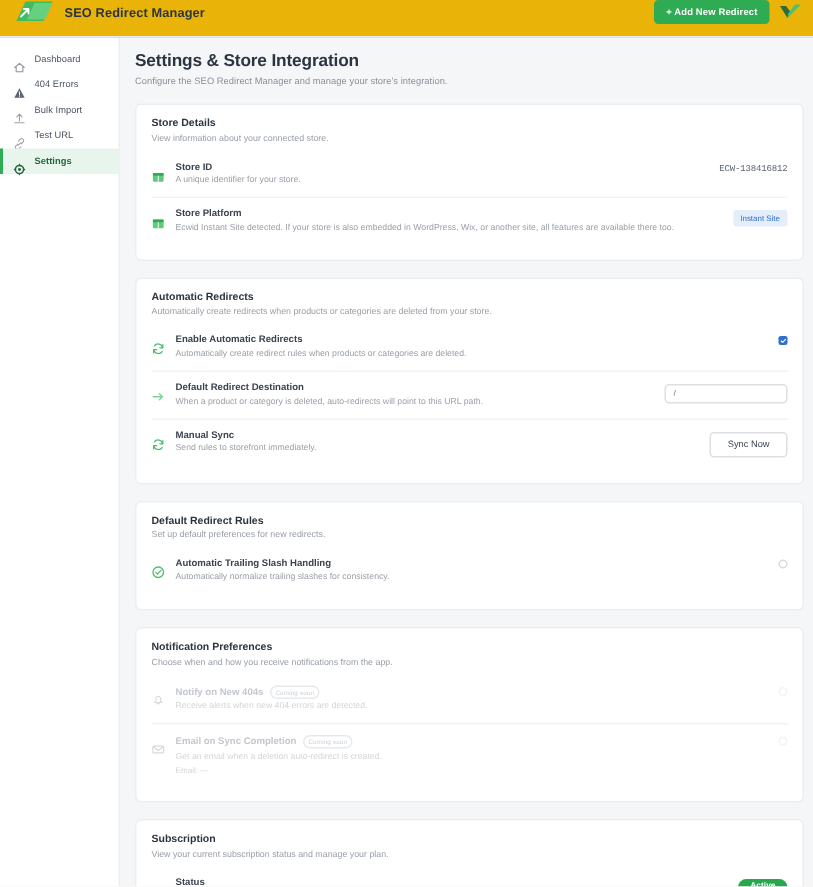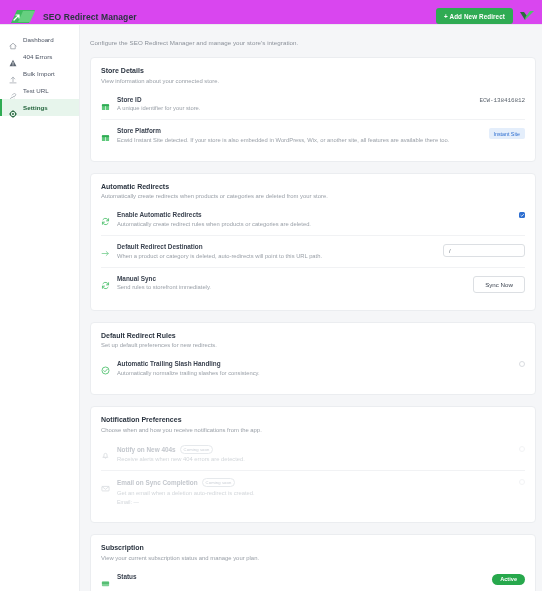--- a/index.html
+++ b/index.html
@@ -6,21 +6,21 @@
   html, body {
     width: 542px; height: 591px;
     font-family: "Liberation Sans", sans-serif;
     background: #f7f8fa;
     overflow: hidden;
   }
   .app { position: relative; width: 542px; height: 591px; display: flex; flex-direction: column; }
 
   
   .topbar {
-    height: 25px; background: #d946ef; display: flex; align-items: flex-end;
+    height: 25px; background: #eab308; display: flex; align-items: flex-start;
     padding: 0 6px 0 10px; border-bottom: 1px solid #e8eaee; flex: 0 0 25px;
     position: relative; z-index: 5;
   }
   .brand { display: flex; align-items: center; gap: 7px; }
   .brand-logo { width: 26px; height: 15px; position: relative; display: block; }
   .brand-title { font-size: 8.5px; font-weight: bold; color: #2b3440; letter-spacing: .1px; }
   .topbar-right { margin-left: auto; display: flex; align-items: center; gap: 6px; }
   .btn-add {
     background: #2fab53; color: #fff; font-size: 6.3px; font-weight: bold;
     border: none; border-radius: 3px; padding: 4.5px 8px; cursor: pointer;
@@ -192,20 +192,21 @@
               <path d="M5 0.6 V1.6 M5 8.4 V9.4 M0.6 5 H1.6 M8.4 5 H9.4"></path>
             </g>
           </svg>
         </span>
         <span class="nav-label">Settings</span>
       </div>
     </div>
 
     <div class="main">
 
+      <div class="page-title">Settings &amp; Store Integration</div>
       <div class="page-sub">Configure the SEO Redirect Manager and manage your store's integration.</div>
 
       <div class="card">
         <div class="card-title">Store Details</div>
         <div class="card-sub">View information about your connected store.</div>
 
         <div class="row first">
           <span class="row-ico">
             <svg viewBox="0 0 10 10" width="9" height="9">
                 <rect x="1" y="2.6" width="8" height="6.4" rx="0.8" fill="#5fc97c"></rect>

